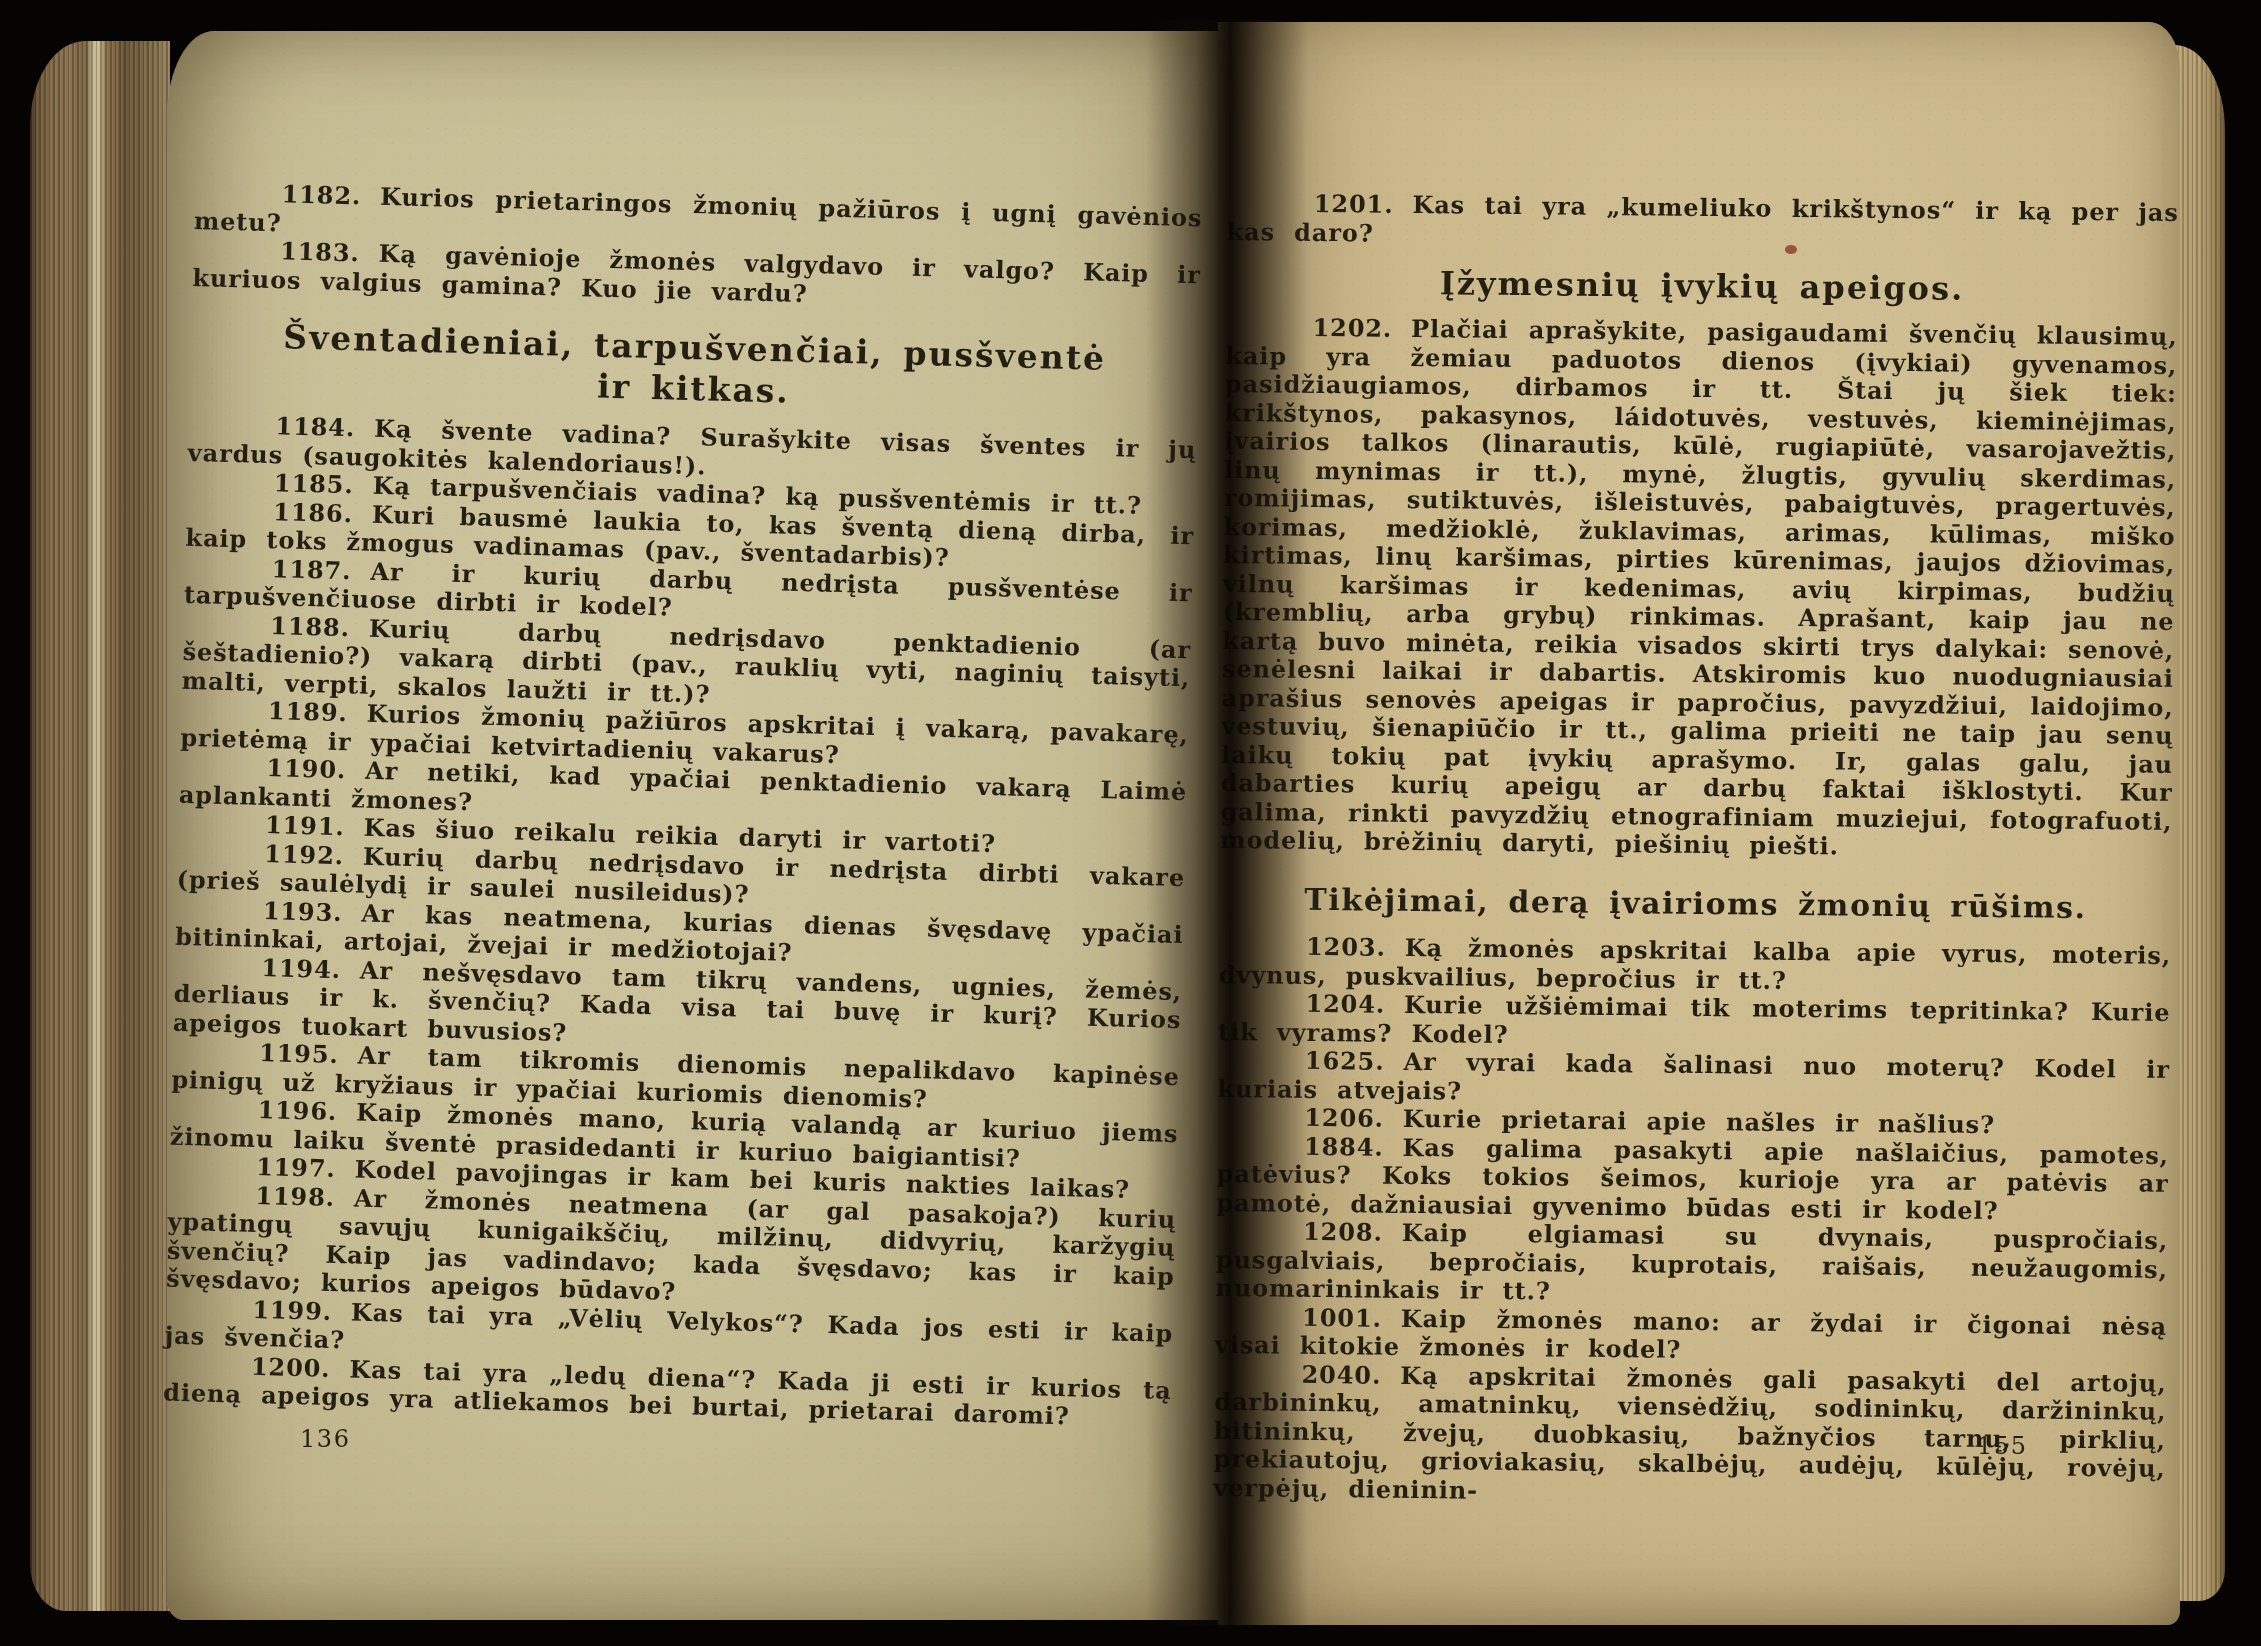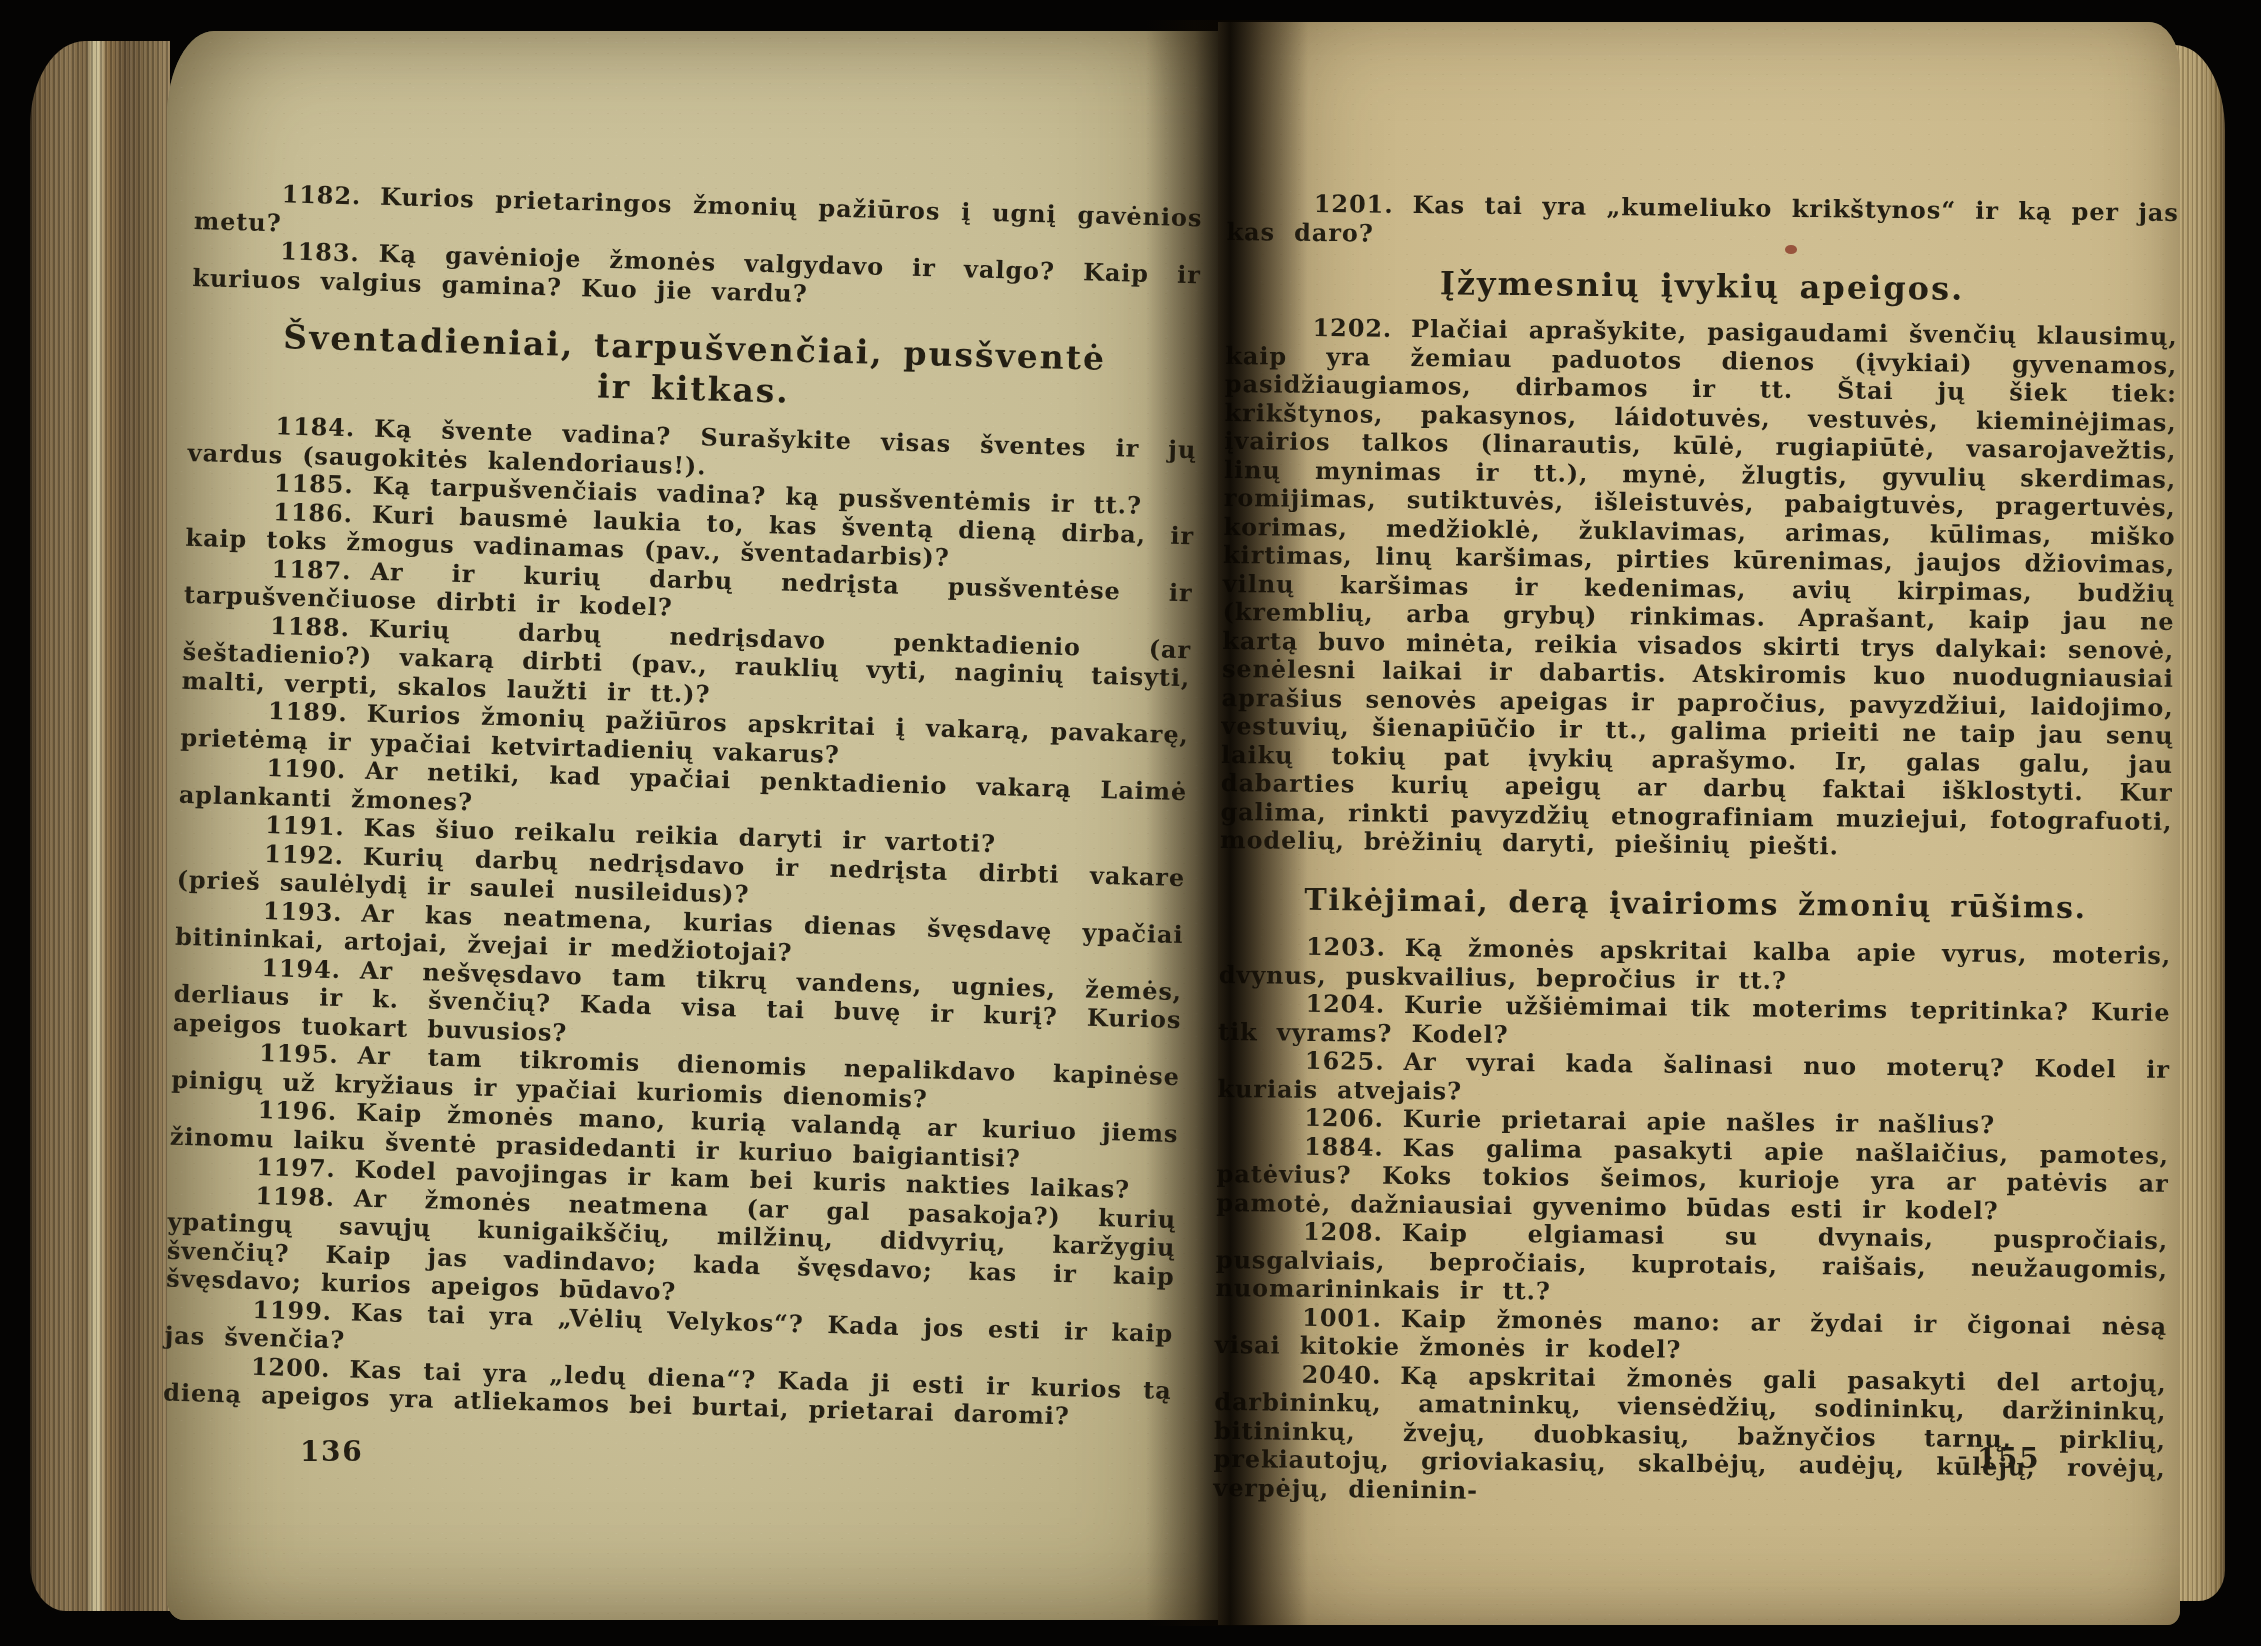--- a/index.html
+++ b/index.html
@@ -69,21 +69,21 @@
     margin:0;text-indent:87px;text-align:justify;
     font-size:24px;line-height:28.5px;font-weight:bold;
     letter-spacing:0.9px;word-spacing:10px;
   }
   .qn{margin-right:19px;}
   h2{font-weight:bold;text-align:center;margin:0;}
   .heading-main{font-size:33px;line-height:41px;letter-spacing:2px;word-spacing:6.2px;margin:22px 0 14px;}
   .heading-main span{display:block;}
   .heading-sub1{font-size:32px;line-height:39px;letter-spacing:2px;word-spacing:7px;margin:15.6px 0 12.5px;}
   .heading-sub2{font-size:30px;line-height:37px;letter-spacing:1.6px;word-spacing:7px;margin:25px 0 15.6px;}
-  .pagenum{position:absolute;font-size:28px;font-weight:bold;letter-spacing:1.6px;color:#241f13;margin-top:10px;}
+  .pagenum{position:absolute;font-size:24px;font-weight:normal;letter-spacing:1.6px;color:#241f13;}
   .pagenum-left{left:133px;top:1394px;}
   .pagenum-right{left:759px;top:1410px;}
 </style>
 </head>
 <body>
 
 <div class="scene">
 
   <div class="edge-left"></div>
   <div class="edge-right"></div>

